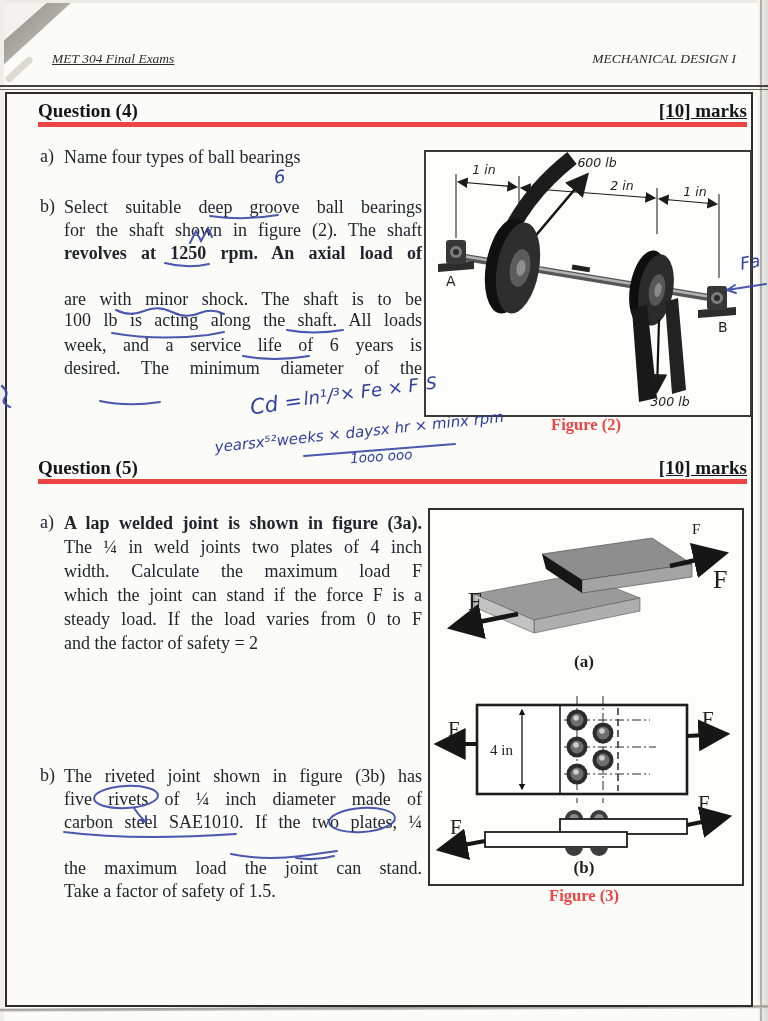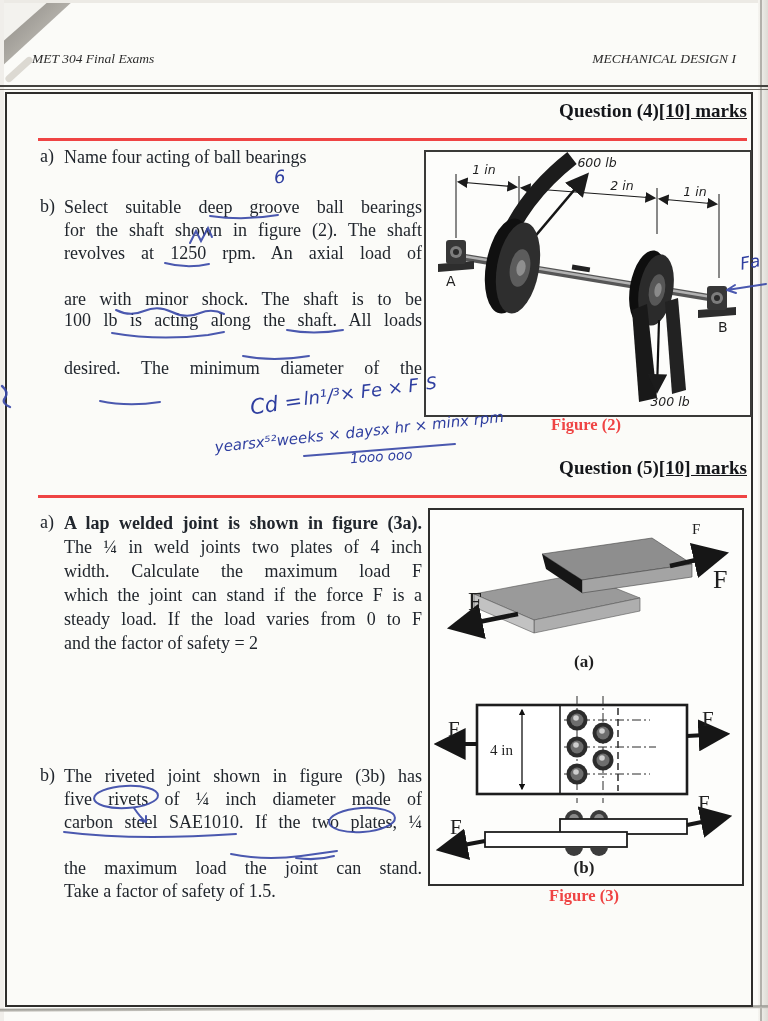--- a/index.html
+++ b/index.html
@@ -16,30 +16,30 @@
       clip-path:polygon(50px 0,74px 0,0 68px,0 44px);
       background:linear-gradient(135deg,#93908a 10%,#c9c6bf 55%,#e7e5e0 90%);}
   .fold-lit{position:absolute;left:0;top:0;width:60px;height:50px;
       clip-path:polygon(0 0,50px 0,0 44px);background:#f3f2ee;}
   .fold-crease{position:absolute;left:2px;top:66px;width:34px;height:7px;background:#dcd9d2;
       transform:rotate(-42deg);border-radius:4px;}
   .bottom-skew{position:absolute;left:0;top:1007px;width:768px;height:3px;
       background:linear-gradient(#94948e,#c6c4be);transform:rotate(-0.25deg);}
   
   .hdr{position:absolute;top:51px;font-style:italic;font-size:13.5px;color:#2b2b2b;}
-  .hdr-l{left:32px;}
+  .hdr-l{left:52px;text-decoration:underline;}
   .hdr-r{right:32px;margin-left:47px;}
   .rule1{position:absolute;left:0;top:85px;width:768px;height:2px;background:#43423f;}
   .rule2{position:absolute;left:0;top:89px;width:768px;height:1px;background:#6b6862;}
   .frame{position:absolute;left:5px;top:92px;width:744px;height:911px;
       border:2px solid #2e2d2b;}
   
-  .qrow{position:absolute;left:38px;width:709px;display:flex;justify-content:flex-end;
-      font-weight:bold;font-size:19px;color:#14161a;border-bottom:3px solid #ef4444;
-      padding-bottom:16px;}
+  .qrow{position:absolute;left:38px;width:709px;display:flex;justify-content:space-between;
+      font-weight:bold;font-size:19px;color:#14161a;border-bottom:5px solid #ef4444;
+      padding-bottom:0;}
   .qrow .marks{text-decoration:underline;}
   .q4row{top:100px;}
   .q5row{top:457px;}
   
   .tl{position:absolute;font-size:18px;color:#21262d;width:358px;left:64px;line-height:22px;}
   .jl{text-align:justify;text-align-last:justify;}
   .lbl{position:absolute;left:40px;font-size:18px;color:#21262d;}
   
   .fig2box{position:absolute;left:424px;top:150px;width:324px;height:263px;
       border:2px solid #3a3a38;background:#fdfdfb;}
@@ -77,27 +77,28 @@
   <div class="hdr hdr-r">MECHANICAL DESIGN I</div>
   <div class="rule1"></div>
   <div class="rule2"></div>
   <div class="frame"></div>
 
   <div class="qrow q4row">
     <span>Question (4)</span>
     <span class="marks">[10] marks</span>
   </div>
   <div class="lbl" style="top:146px;">a)</div>
-  <div class="tl" style="top:146px;">Name four acting of ball bearings</div>
+  <div class="tl" style="top:146px;">Name four types of ball bearings</div>
   <div class="lbl" style="top:196px;">b)</div>
   <div class="tl jl" style="top:196px;">Select suitable deep groove ball bearings</div>
   <div class="tl jl" style="top:219px;">for the shaft shown in figure (2). The shaft</div>
-  <div class="tl jl" style="top:242px;">revolves at 1250 rpm. An axial load of</div>
+  <div class="tl jl" style="top:242px;font-weight:bold;">revolves at 1250 rpm. An axial load of</div>
   <div class="tl jl" style="top:265px;margin-top:44px;">100 lb is acting along the shaft. All loads</div>
   <div class="tl jl" style="top:288px;">are with minor shock. The shaft is to be</div>
+  <div class="tl jl" style="top:334px;">week, and a service life of 6 years is</div>
   <div class="tl jl" style="top:357px;">desired. The minimum diameter of the</div>
 
   <div class="fig2box">
     <svg width="320" height="259" viewBox="0 0 320 259">
       <defs>
         <marker id="m2e" viewBox="0 0 10 10" refX="8" refY="5" markerWidth="9" markerHeight="9" orient="auto">
             <path d="M0,0L10,5L0,10z" fill="#1b1b1b"></path>
           </marker>
         <marker id="m2s" viewBox="0 0 10 10" refX="2" refY="5" markerWidth="9" markerHeight="9" orient="auto">
             <path d="M10,0L0,5L10,10z" fill="#1b1b1b"></path>

